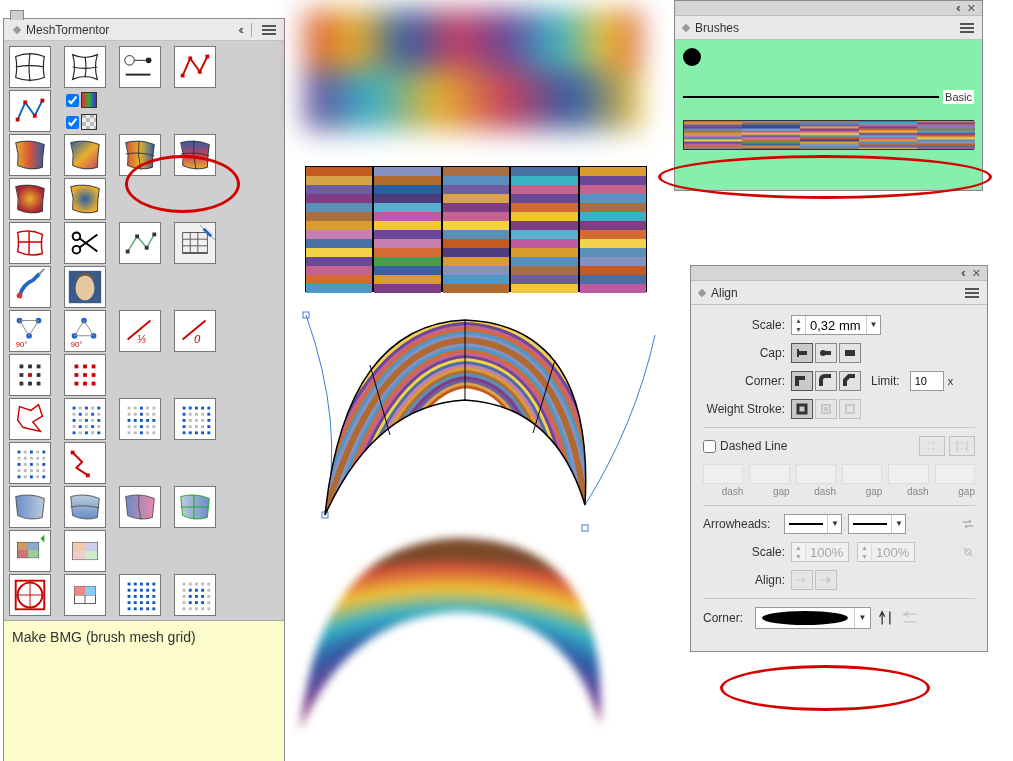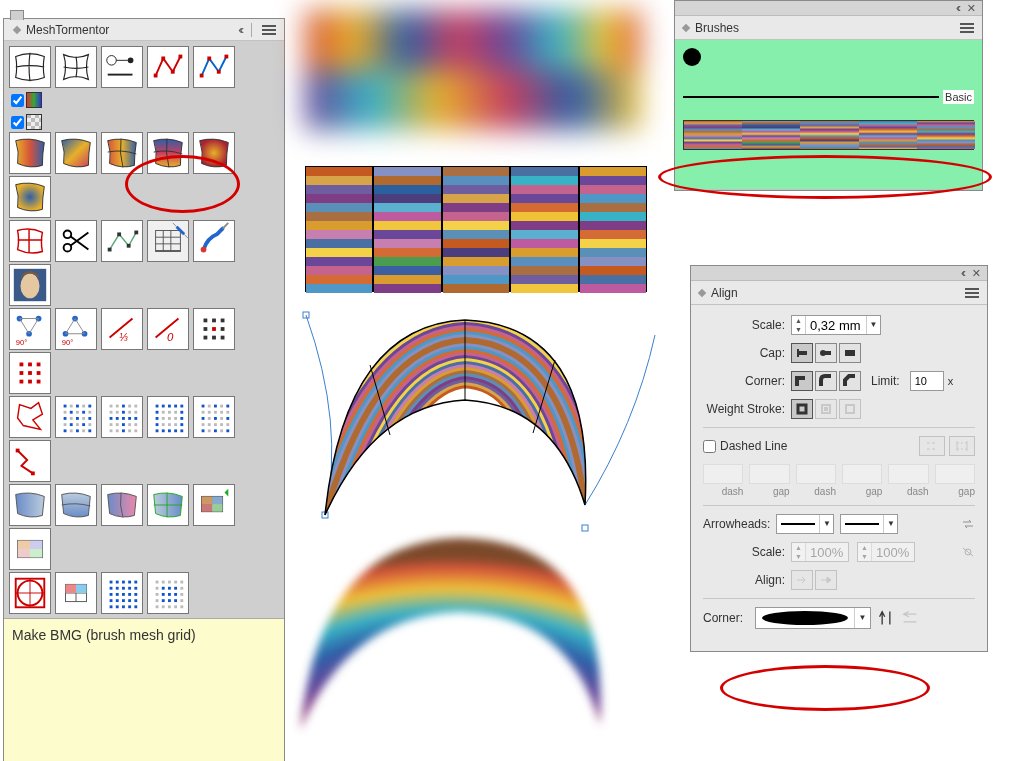--- a/index.html
+++ b/index.html
@@ -48,21 +48,21 @@
   .mt-grid {
     padding: 5px 5px 2px 5px;
     background: #cfcfcf;
   }
   .mt-btn {
     width: 42px; height: 42px;
     background: #fff;
     border: 1px solid #777;
     display: inline-flex;
     align-items: center; justify-content: center;
-    margin: 0 1px 2px 0;
+    margin: 0 10px 2px 0;
     vertical-align: top;
     cursor: pointer;
     position: relative;
     overflow: hidden;
   }
   .mt-btn svg { width: 100%; height: 100%; }
   .mt-side { display:inline-flex; flex-direction:column; vertical-align:top; gap:2px; margin-left:2px;}
   .mt-side-item { height:20px; width:38px; display:flex; align-items:center; gap:2px;}
   .mt-side-item input { margin:0; }
   .swatch { width:16px; height:16px; border:1px solid #333; }
@@ -1041,21 +1041,21 @@
         </div>
         <div class="df">
           <div class="box"></div>
           <div class="sub">gap</div>
         </div>
       </div>
 
     <hr class="sep">
 
     <div class="stroke-row arrowheads">
-      <span class="lbl" style="width:auto; text-align:left; margin-right:0;">Arrowheads:</span>
+      <span class="lbl" style="width:auto; text-align:left; margin-right:8px;">Arrowheads:</span>
       <div class="selbox">
           <div class="line"></div>
           <div class="dd">▼</div>
         </div>
       <span style="width:6px"></span>
       <div class="selbox">
           <div class="line"></div>
           <div class="dd">▼</div>
         </div>
       <svg class="swap-icon" viewBox="0 0 14 14">

